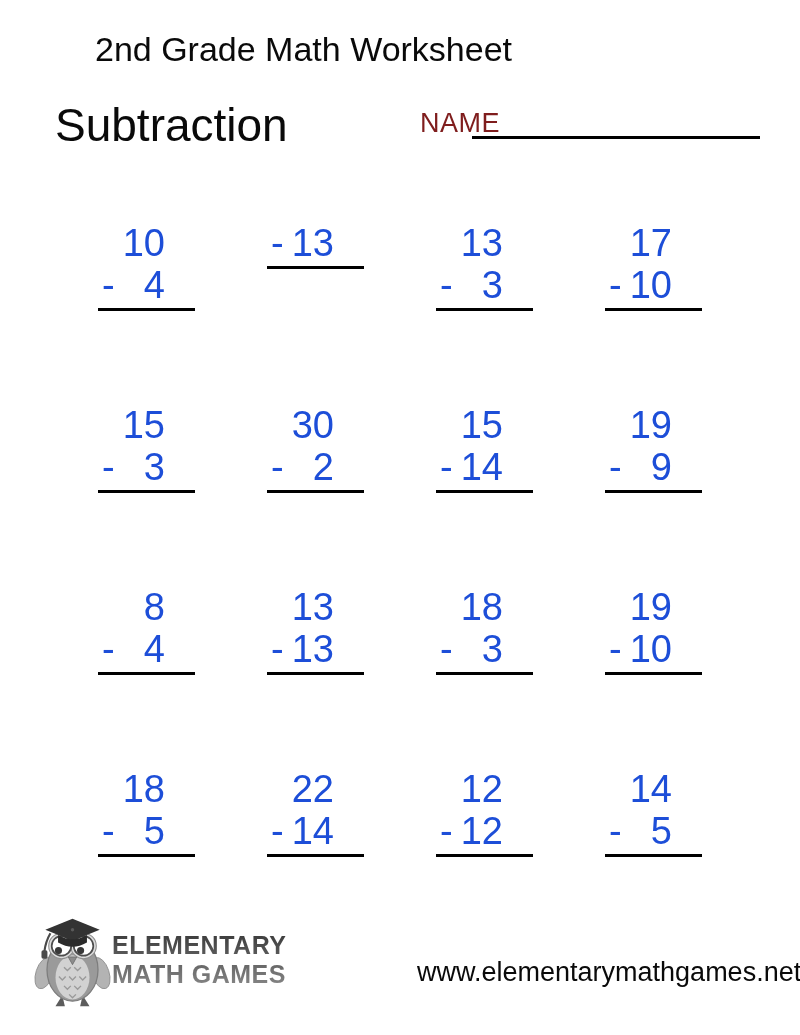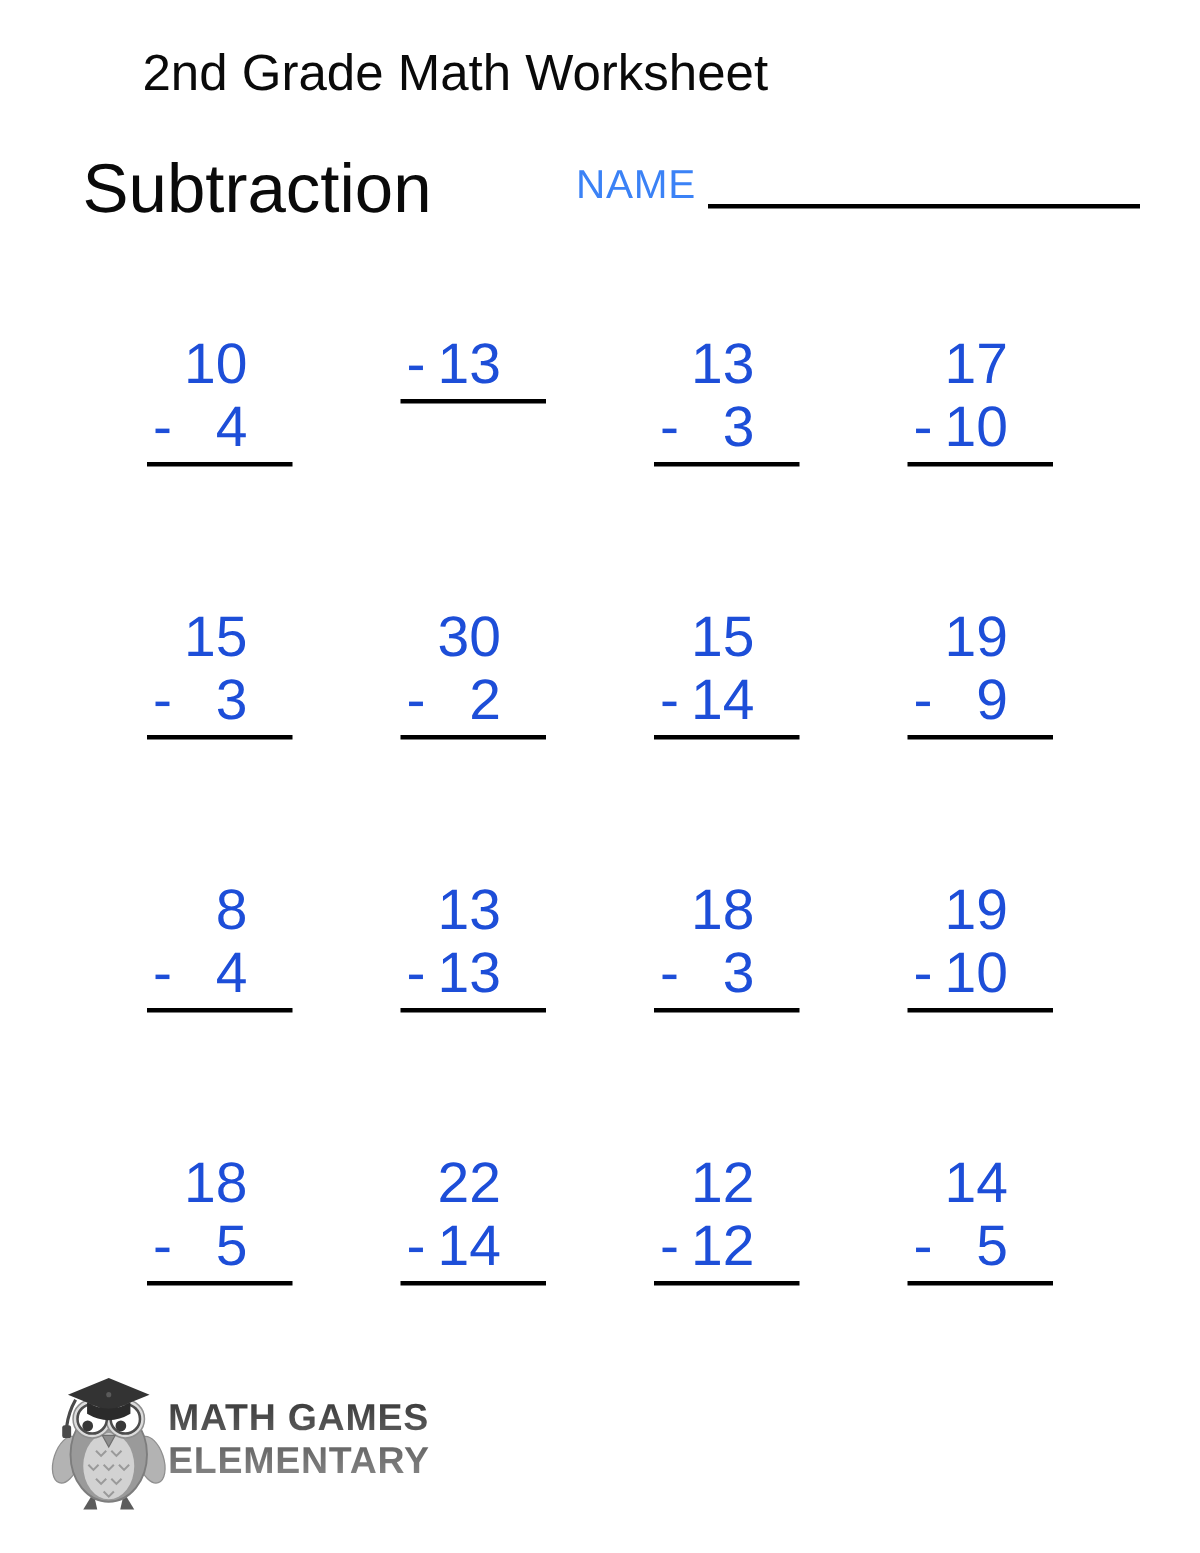--- a/index.html
+++ b/index.html
@@ -28,24 +28,24 @@
   .section-heading {
     position: absolute;
     left: 55px; top: 98px;
     font-size: 46px;
     font-weight: normal;
     color: #0a0a0a;
     white-space: nowrap;
   }
   .name-label {
     position: absolute;
-    left: 384px; top: 108px;
+    left: 420px; top: 108px;
     font-size: 27px;
     letter-spacing: 0.5px;
-    color: #3b82f6;
+    color: #7f1d1d;
   }
   .name-line {
     position: absolute;
     left: 472px; top: 112px;
     width: 288px; height: 27px;
     border-bottom: 3px solid #000;
   }
 
   
   .problems {
@@ -301,18 +301,19 @@
       <path d="M24,23 C20,30 18,36 17,44" stroke="#4a4a4a" stroke-width="2.5" fill="none"></path>
       <rect x="13.5" y="43" width="7" height="10" rx="2" fill="#4a4a4a"></rect>
 
       <polygon points="50,6 82,19 50,32 18,19" fill="#333333"></polygon>
       <path d="M33,25 q17,10 34,0 v9 q-17,10 -34,0 z" fill="#2b2b2b"></path>
       <circle cx="50" cy="19" r="2" fill="#5a5a5a"></circle>
     </svg>
   </div>
 
   <div class="logo-text">
+    <span>ELEMENTARY</span>
     <span>MATH GAMES</span>
-    <span>ELEMENTARY</span>
   </div>
 
+  <div class="website">www.elementarymathgames.net</div>
 
 </div>
 
 </body></html>

